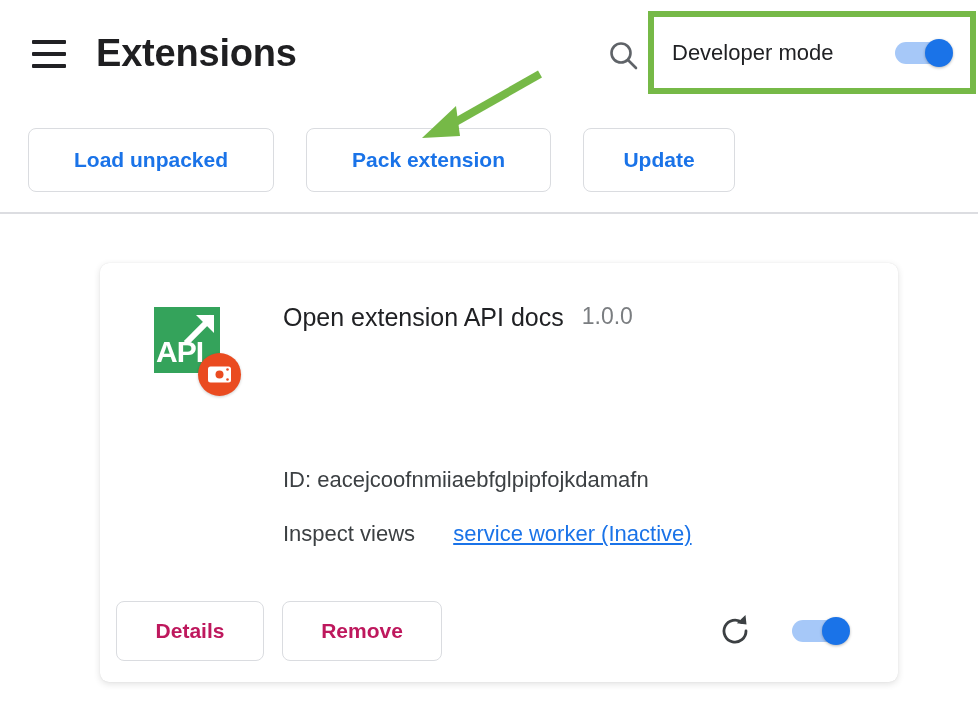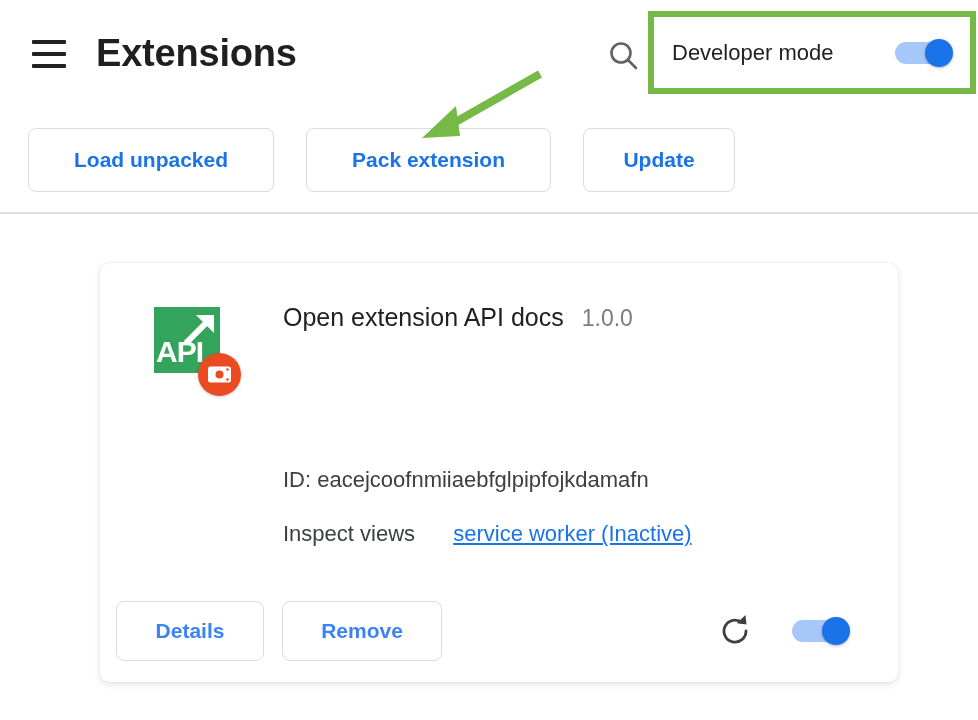--- a/index.html
+++ b/index.html
@@ -115,21 +115,21 @@
   }
   .ext-icon .badge {
     position: absolute; left: 44px; top: 46px;
     width: 43px; height: 43px; border-radius: 50%;
     background: #ea4b20;
     box-shadow: 0 1px 3px rgba(0,0,0,0.2);
   }
 
   .ext-title-row {
     position: absolute; left: 183px; top: 40px;
-    display: flex; align-items: flex-end; gap: 18px;
+    display: flex; align-items: flex-start; gap: 18px;
   }
   .ext-name { font-size: 25px; color: #202124; font-weight: 400; white-space: nowrap; }
   .ext-version { font-size: 23px; color: #7a7d80; font-weight: 400; }
 
   .ext-desc {
     position: absolute; left: 183px; top: 86px; width: 560px;
     font-size: 20px; color: #5f6368; line-height: 30px;
   }
 
   .ext-id {
@@ -142,21 +142,21 @@
   }
   .ext-inspect a {
     color: #1a73e8; text-decoration: underline; cursor: pointer; margin-left: 32px;
   }
 
   .card-actions { position: absolute; left: 16px; top: 338px; width: 766px; height: 62px; }
   .card-btn {
     position: absolute; top: 0; height: 60px;
     display: flex; align-items: center; justify-content: center;
     border: 1px solid #dadce0; border-radius: 8px; background: #fff;
-    color: #3b82f6; font-family: "Liberation Sans", sans-serif;
+    color: #be185d; font-family: "Liberation Sans", sans-serif;
     font-size: 21px; font-weight: 700; cursor: pointer; padding: 0 20px;
     white-space: nowrap;
   }
   #btn-details { left: 0px; width: 148px; }
   #btn-remove { left: 166px; width: 160px; }
 
   .reload-icon {
     position: absolute; left: 600px; top: 11px;
     width: 38px; height: 38px; cursor: pointer;
   }

